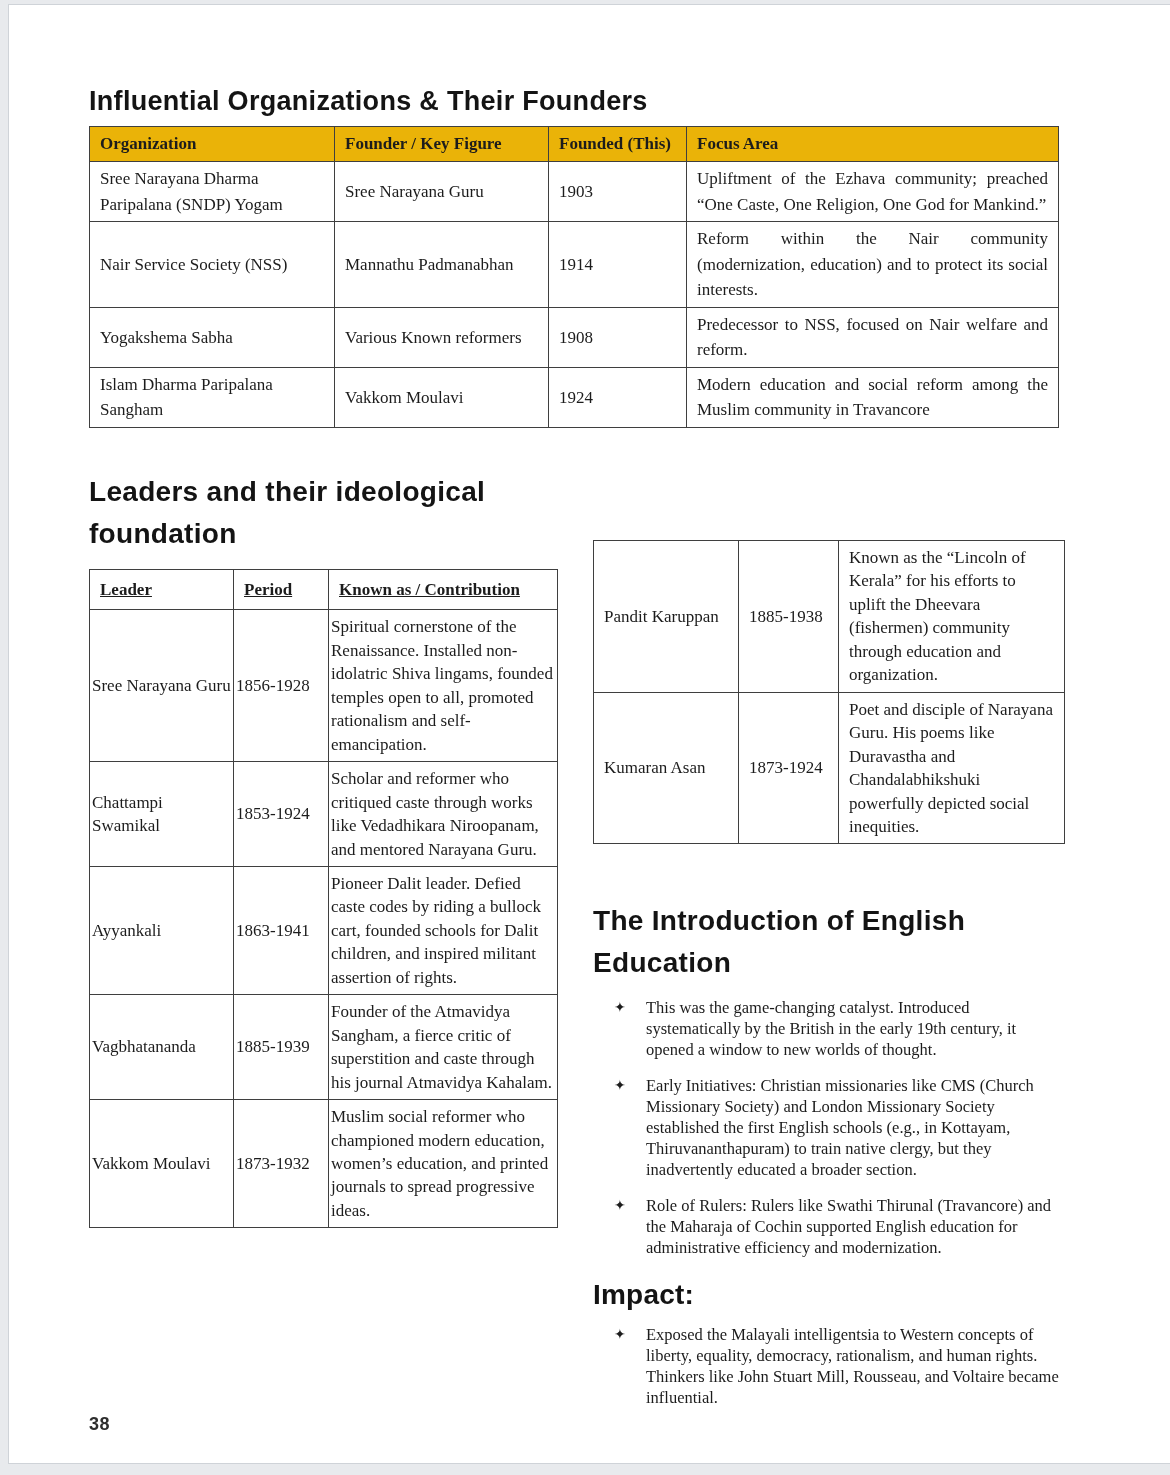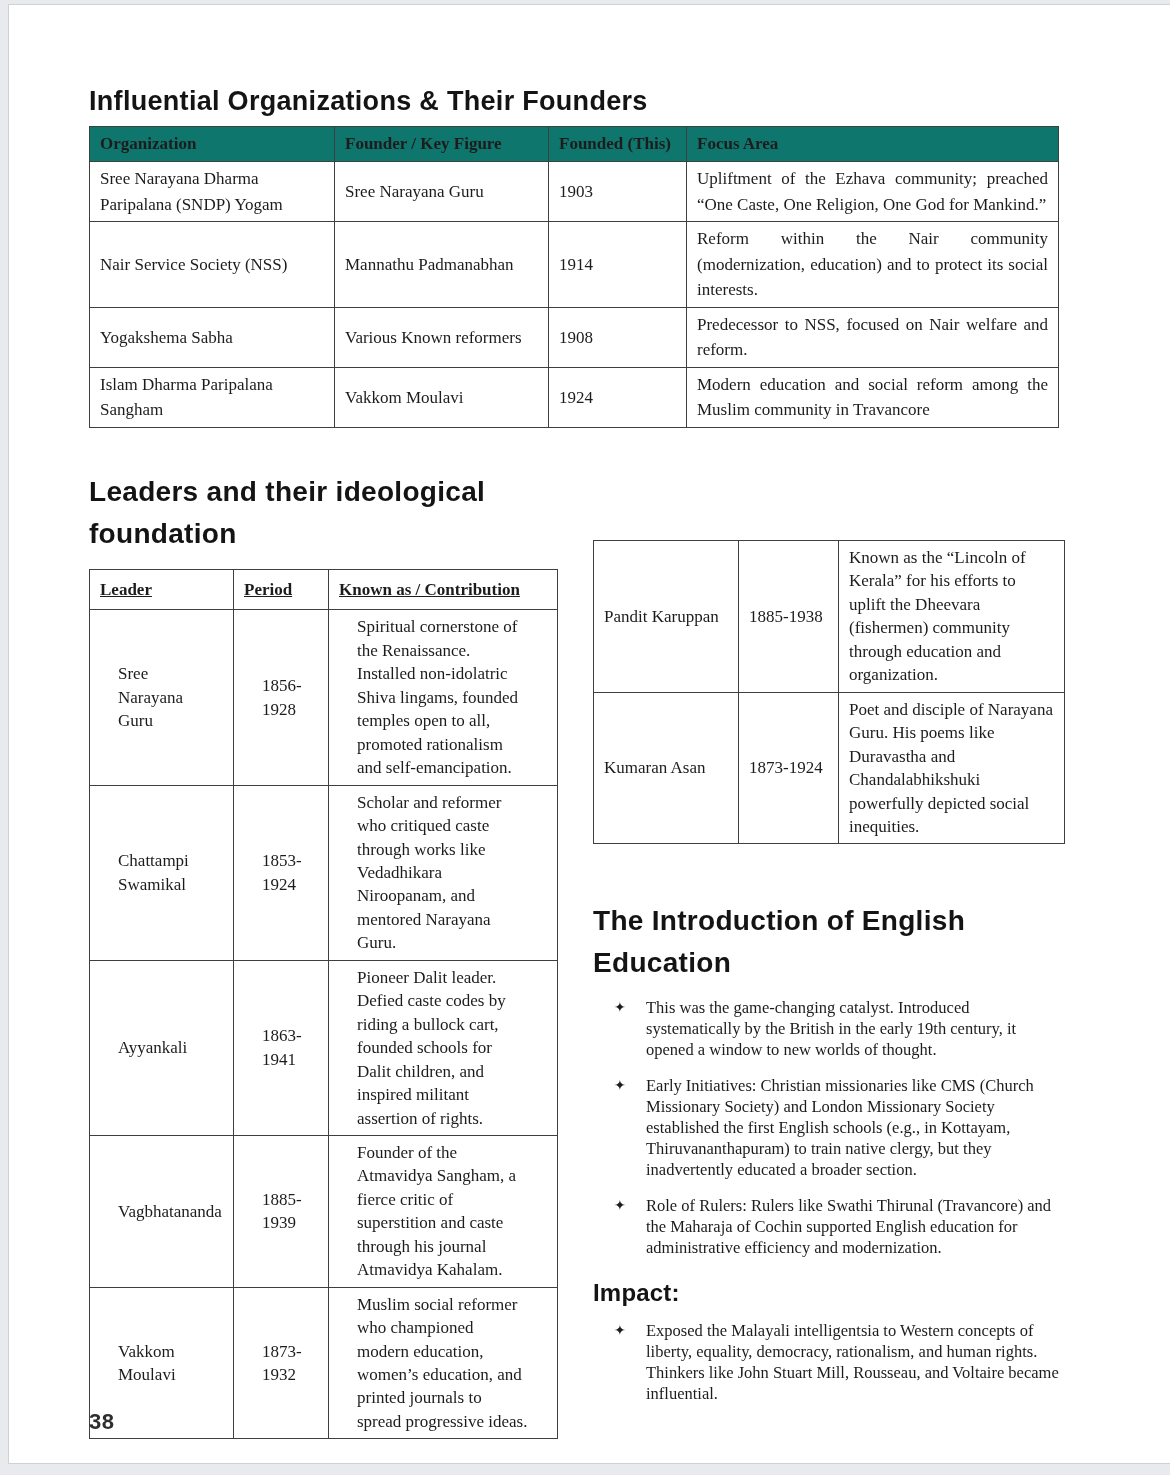--- a/index.html
+++ b/index.html
@@ -35,44 +35,44 @@
   h1.sans, h2.sans, h3.sans {
     font-family: "Liberation Sans", sans-serif;
     font-weight: bold;
     color: #141414;
     letter-spacing: 0.3px;
     margin: 0;
   }
   h1.sans { font-size: 27px; line-height: 1.2; margin-bottom: 9px; }
   h2.sans { font-size: 28px; line-height: 1.5; margin-bottom: 14px; width: 430px; }
   h3.sans { font-size: 28px; line-height: 1.5; margin-bottom: 12px; width: 440px; }
-  h4.sans { font-family: "Liberation Sans", sans-serif; font-weight: bold; font-size: 24px;
+  h4.sans { font-family: "Liberation Sans", sans-serif; font-weight: bold; font-size: 28px;
             color: #141414; margin: 20px 0 10px 0; letter-spacing: 0.2px; }
 
   table { border-collapse: collapse; table-layout: fixed; }
   td, th {
     border: 1px solid #3f3f3f;
     font-size: 17px;
     vertical-align: middle;
     padding: 4px 10px;
     line-height: 1.5;
     font-weight: normal;
     text-align: left;
   }
   th { font-weight: bold; }
   .org-table { width: 969px; margin-bottom: 43px; }
-  .org-table th { background: #0f766e; line-height: 1.3; padding: 6px 10px; }
+  .org-table th { background: #eab308; line-height: 1.3; padding: 6px 10px; }
   .org-table td.focus { text-align: justify; }
 
   .two-col { display: flex; gap: 36px; align-items: flex-start; }
   .col-left { width: 468px; flex: none; }
   .col-right { width: 471px; flex: none; padding-top: 69px; }
 
   .leaders-table { width: 468px; }
-  .leaders-table td, .leaders-table th { line-height: 1.38; padding: 5px 28px; }
+  .leaders-table td, .leaders-table th { line-height: 1.38; padding: 5px 2px; }
   .leaders-table th { padding: 8px 10px; text-decoration: underline; }
   .cont-table { width: 471px; }
   .cont-table td { line-height: 1.38; padding: 5px 10px; margin-left: 31px; }
 
   .eng-section { margin-top: 56px; }
   ul.star-list { list-style: none; margin: 14px 0 0 0; padding: 0; }
   ul.star-list li {
     position: relative;
     padding-left: 53px;
     font-size: 16.5px;
@@ -86,21 +86,21 @@
     font-size: 14px;
     font-family: "DejaVu Sans", sans-serif;
     color: #1c1c1c;
   }
   .page-number {
     position: absolute;
     left: 80px;
     bottom: 28px;
     font-family: "Liberation Sans", sans-serif;
     font-weight: bold;
-    font-size: 22px;
+    font-size: 18px;
     color: #2e2e2e;
     letter-spacing: 0.5px;
   }
 </style>
 </head>
 <body>
 
 <div class="canvas">
   <div class="sheet">
     <div class="content">

